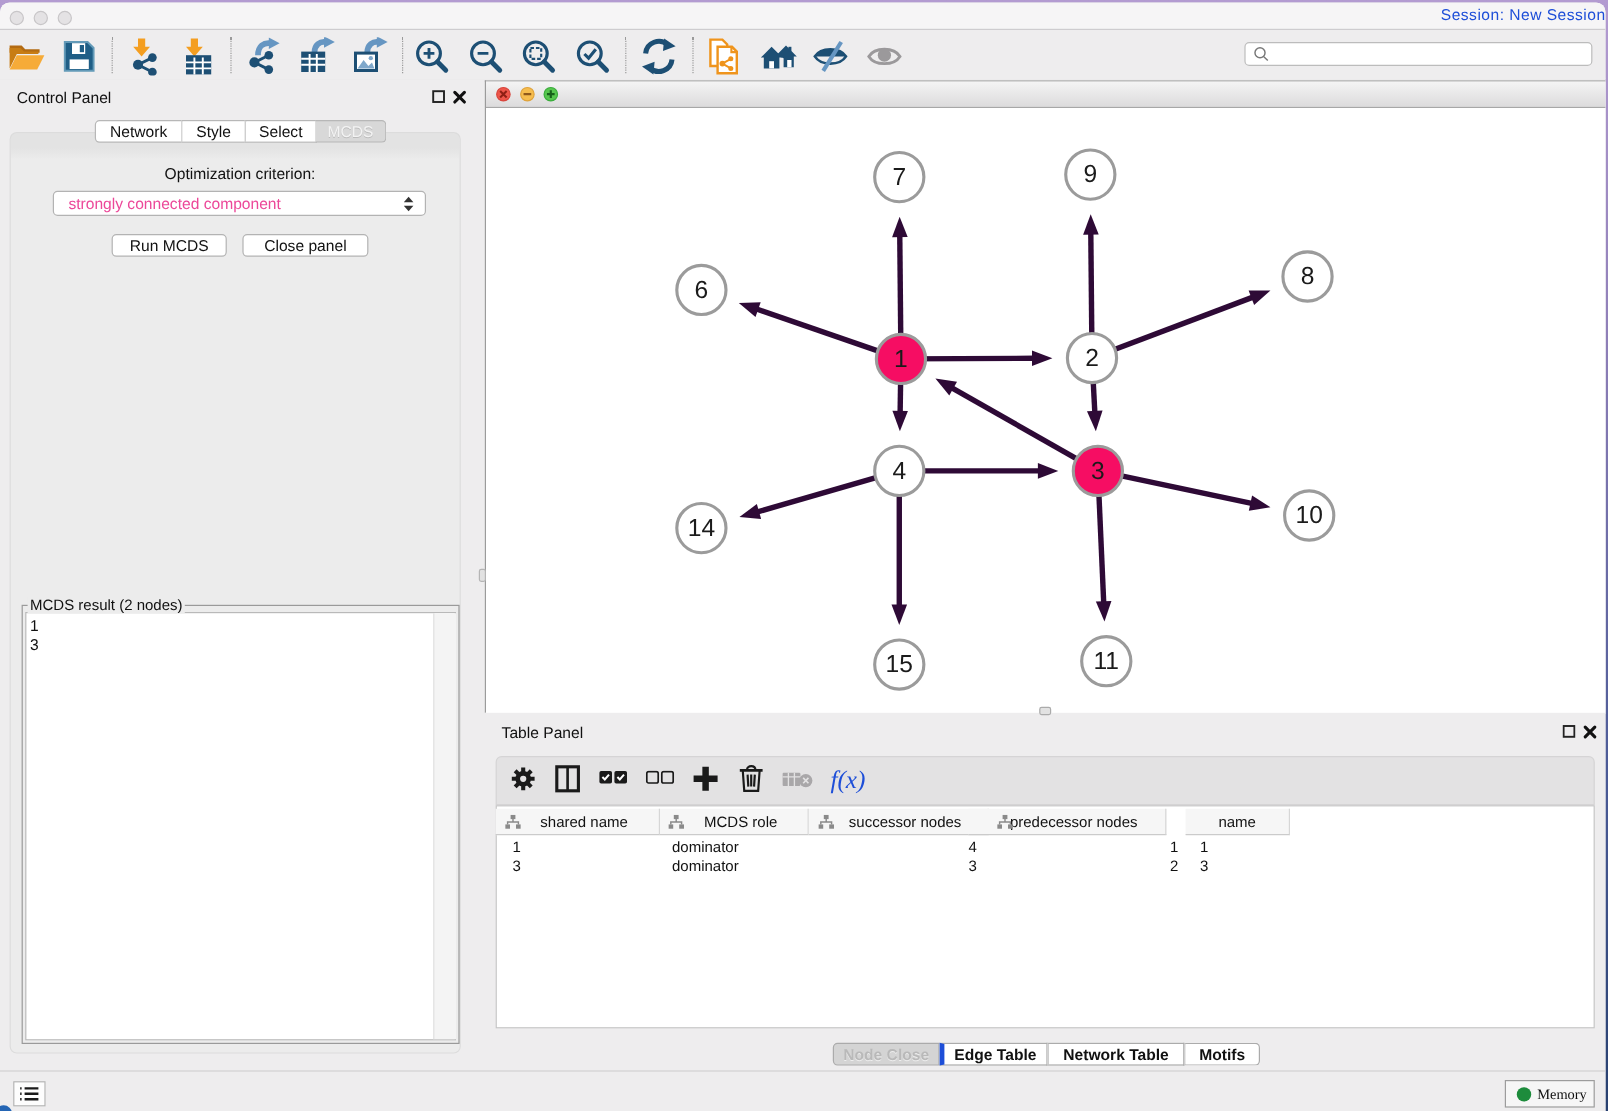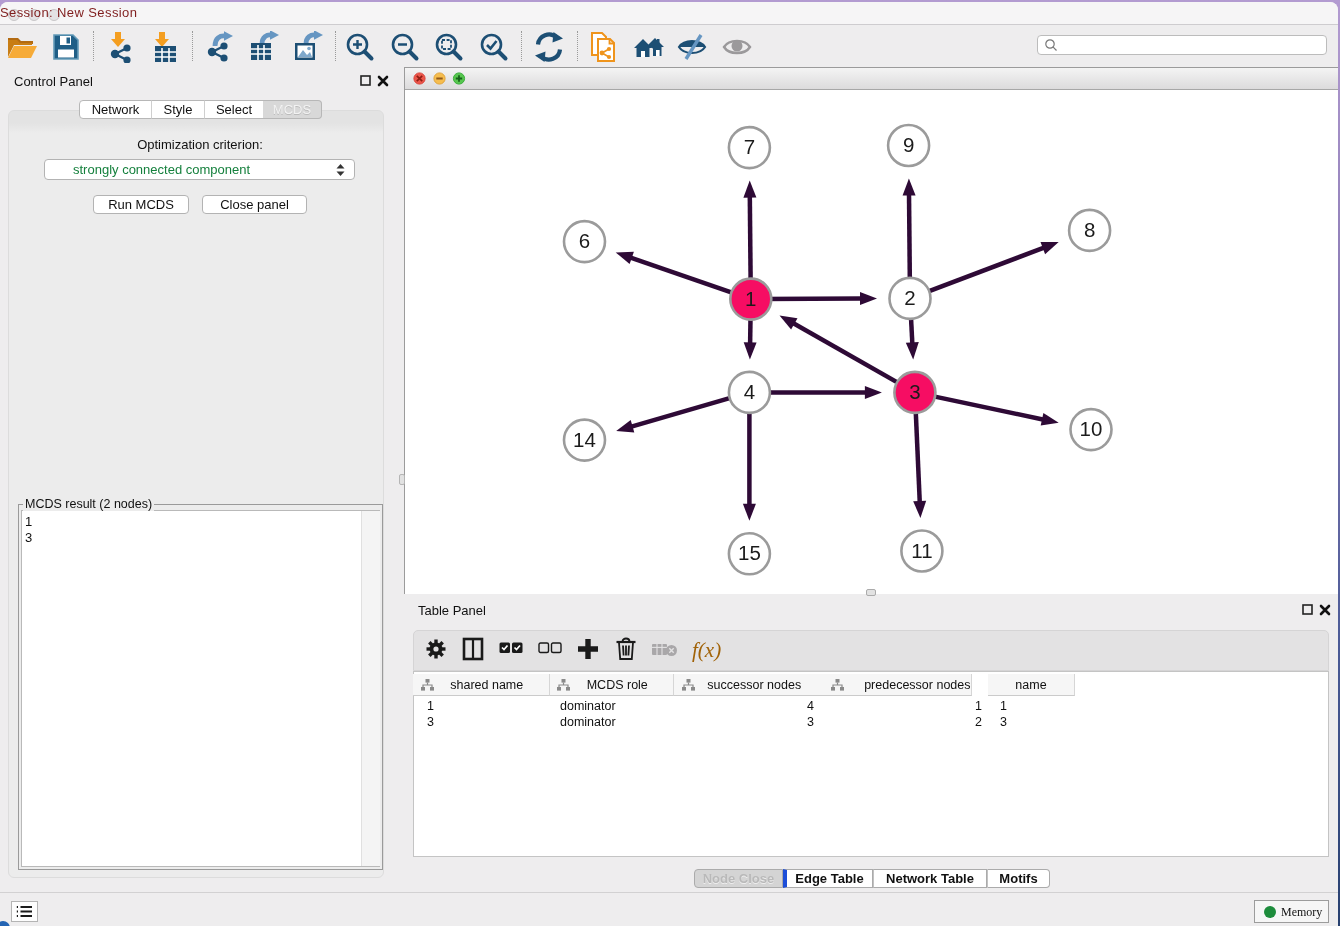--- a/index.html
+++ b/index.html
@@ -1,33 +1,33 @@
 <!DOCTYPE html>
 <html><head>
 <meta charset="utf-8">
 <style>
   html,body{margin:0;padding:0;width:1340px;height:926px;overflow:hidden;}
   body{font-family:"Liberation Sans",sans-serif;background:linear-gradient(180deg,#b39bd1 0%,#8f7fb8 30%,#4a5a96 70%,#27406f 100%);}
   #win{position:absolute;left:0;top:2px;width:1338px;height:924px;background:#eeedee;border-radius:8px 8px 0 0;overflow:hidden;}
   
   #titlebar{position:absolute;left:0;top:0;width:100%;height:22px;background:#f6f5f6;border-bottom:1px solid #cecccf;}
   .tl{position:absolute;top:7px;width:12px;height:12px;border-radius:50%;background:#e4e2e4;border:1px solid #c8c6c8;box-sizing:border-box;}
-  #wtitle{position:absolute;top:3px;left:0;width:100%;text-align:left;font-size:13px;letter-spacing:0.4px;color:#7f1d1d;}
+  #wtitle{position:absolute;top:3px;left:0;width:100%;text-align:right;font-size:13px;letter-spacing:0.4px;color:#1d4ed8;}
   
   #toolbar{position:absolute;left:0;top:23px;width:100%;height:41px;background:#eeedee;}
   .tbsep{position:absolute;top:6px;height:30px;width:0;border-left:1px dotted #9a9a9a;}
   .ticon{position:absolute;top:6px;width:32px;height:32px;}
   
   #ctrlpanel{position:absolute;left:0;top:64px;width:392px;height:826px;}
   #cp-title{position:absolute;left:14px;top:8px;font-size:13px;color:#111;}
   .winbtn{position:absolute;top:8px;}
   #cp-box{position:absolute;left:8px;top:44px;width:376px;height:768px;background:#ececec;border:1px solid #dcdcdc;border-radius:6px;box-sizing:border-box;background:linear-gradient(180deg,#e3e3e3 0,#e3e3e3 12px,#ececec 22px);}
   .cptab{position:absolute;top:34px;height:19px;box-sizing:border-box;border:1px solid #b7b7b7;background:#fff;font-size:13px;text-align:center;line-height:18px;color:#111;}
   #optlabel{position:absolute;left:0;top:71px;width:400px;text-align:center;font-size:13px;color:#111;}
-  #dropdown{position:absolute;left:44px;top:93px;width:311px;height:21px;background:#fff;border:1px solid #b3b3b3;border-radius:4px;box-sizing:border-box;font-size:13px;line-height:19px;color:#15803d;padding-left:28px;}
+  #dropdown{position:absolute;left:44px;top:93px;width:311px;height:21px;background:#fff;border:1px solid #b3b3b3;border-radius:4px;box-sizing:border-box;font-size:13px;line-height:19px;color:#ec4899;padding-left:12px;}
   .btn{position:absolute;top:129px;height:19px;background:#fff;border:1px solid #b3b3b3;border-radius:4px;box-sizing:border-box;font-size:13px;text-align:center;line-height:17px;color:#111;}
   #fieldset{position:absolute;left:18px;top:438px;width:365px;height:366px;border:1px solid #9a9a9a;box-sizing:border-box;}
   #fslegend{position:absolute;left:23px;top:431px;background:#ececec;font-size:12.5px;color:#111;padding:0 2px;}
   #fswhite{position:absolute;left:21px;top:444px;width:359px;height:357px;background:#fff;border:1px solid #b9b9b9;box-sizing:border-box;}
   #fsscroll{position:absolute;left:361px;top:445px;width:18px;height:355px;background:#f4f4f4;border-left:1px solid #e0e0e0;}
   
   #netwin{position:absolute;left:404px;top:65px;width:934px;height:527px;border:1px solid #9b9b9b;border-right:none;border-bottom:none;box-sizing:border-box;background:#fff;}
   #nettitle{position:absolute;left:0;top:0;width:100%;height:21px;background:linear-gradient(180deg,#f4f4f4,#dcdbdc);border-bottom:1px solid #a7a7a7;}
   #netname{position:absolute;top:3px;left:0;width:100%;text-align:center;font-size:12.5px;color:#111;}
   #canvas{position:absolute;left:0;top:22px;width:933px;height:505px;background:#fff;}
@@ -370,27 +370,27 @@
           <rect x="0" y="1" width="15" height="11" rx="1"></rect>
           <g stroke="#e3e2e3" stroke-width="1.1">
             <line x1="0" y1="4.4" x2="15" y2="4.4"></line>
             <line x1="5" y1="1" x2="5" y2="12"></line>
             <line x1="10" y1="1" x2="10" y2="12"></line>
           </g>
           <circle cx="19.5" cy="7.5" r="5.5"></circle>
         </g>
         <path d="M17.3 5.3 L21.7 9.7 M21.7 5.3 L17.3 9.7" stroke="#e3e2e3" stroke-width="1.4"></path>
       </svg>
-    <div style="position:absolute;left:288px;top:44px;width:48px;height:28px;font-family:'Liberation Serif',serif;font-style:italic;font-size:21px;color:#a16207;">f(x)</div>
+    <div style="position:absolute;left:288px;top:44px;width:48px;height:28px;font-family:'Liberation Serif',serif;font-style:italic;font-size:21px;color:#1d4ed8;">f(x)</div>
     <div id="tp-table"></div>
 
     <div class="th" style="left:9px;width:136.5px;text-indent:12px;">shared name</div>
     <div class="th" style="left:145.5px;width:124.5px;text-indent:12px;">MCDS role</div>
     <div class="th" style="left:270px;width:149.5px;text-indent:12px;">successor nodes</div>
-    <div class="th" style="left:403px;width:164.5px;text-indent:12px;text-align:right;">predecessor nodes</div>
+    <div class="th" style="left:403px;width:164.5px;text-indent:12px;">predecessor nodes</div>
     <div class="th" style="left:584px;width:87px;">name</div>
     <svg class="hicon" style="position:absolute;left:17px;top:85px;" width="13" height="12" viewBox="0 0 13 12">
         <g fill="#8a8a8a">
           <rect x="4.5" y="0" width="4" height="3.6"></rect>
           <rect x="0" y="8" width="4" height="3.6"></rect>
           <rect x="9" y="8" width="4" height="3.6"></rect>
           <path d="M6.5 3.6 V6 M2 8 V6 H11 V8" stroke="#8a8a8a" stroke-width="1.2" fill="none"></path>
         </g>
       </svg>
     <svg class="hicon" style="position:absolute;left:153px;top:85px;" width="13" height="12" viewBox="0 0 13 12">

